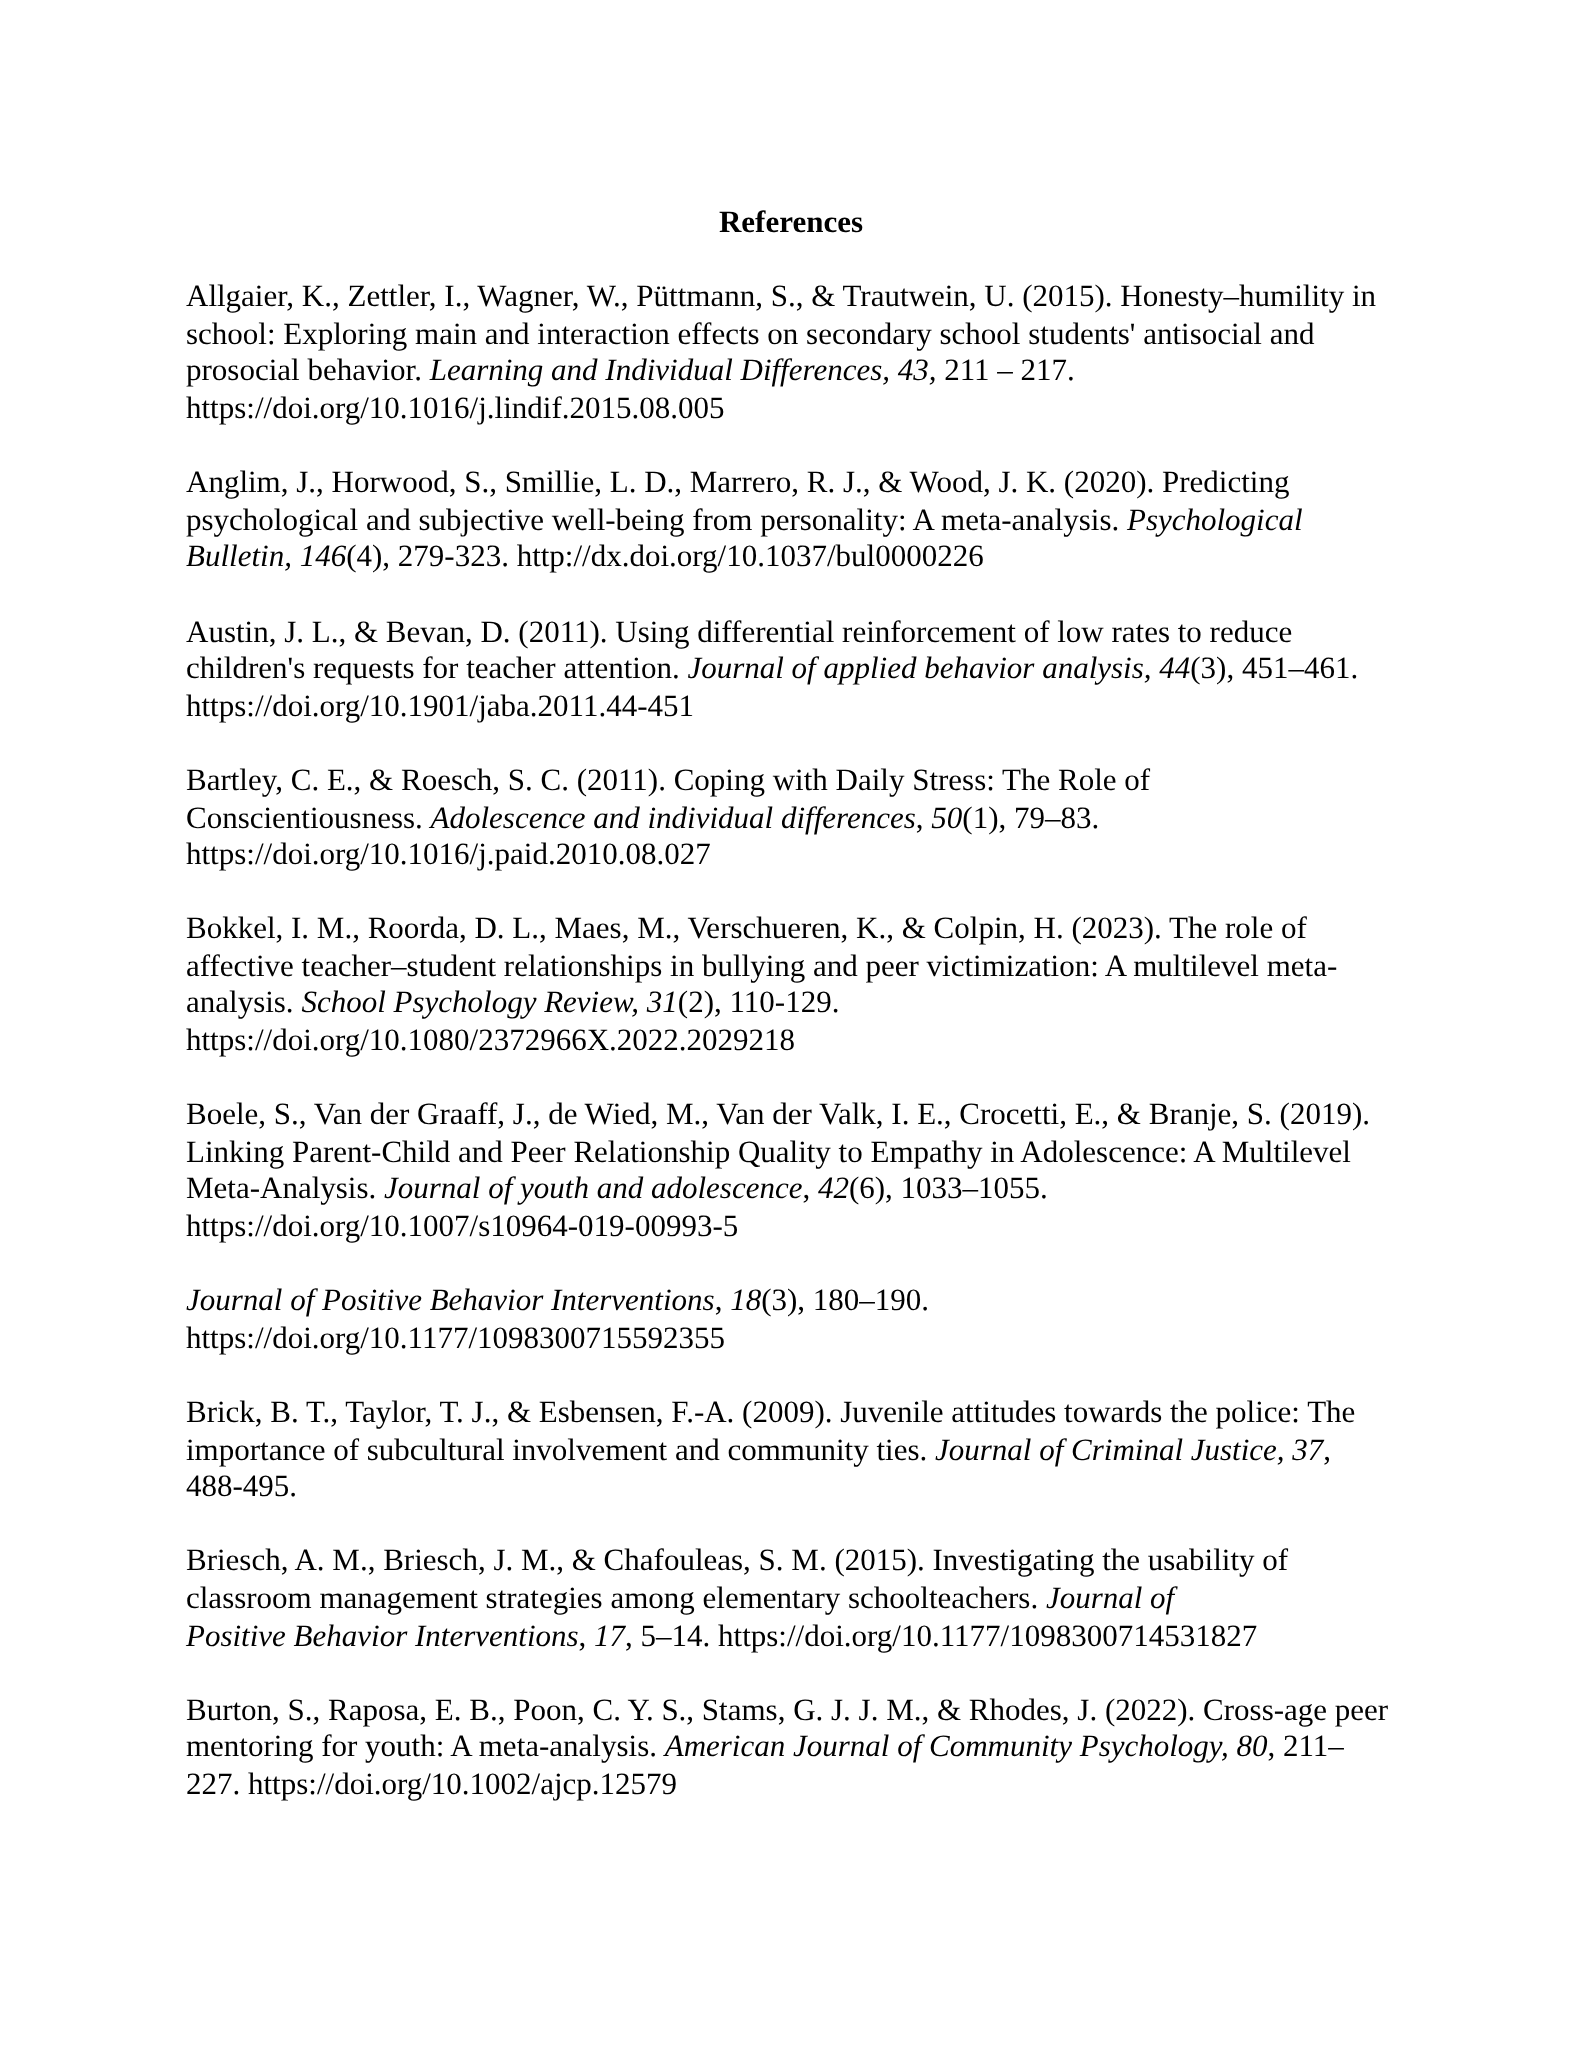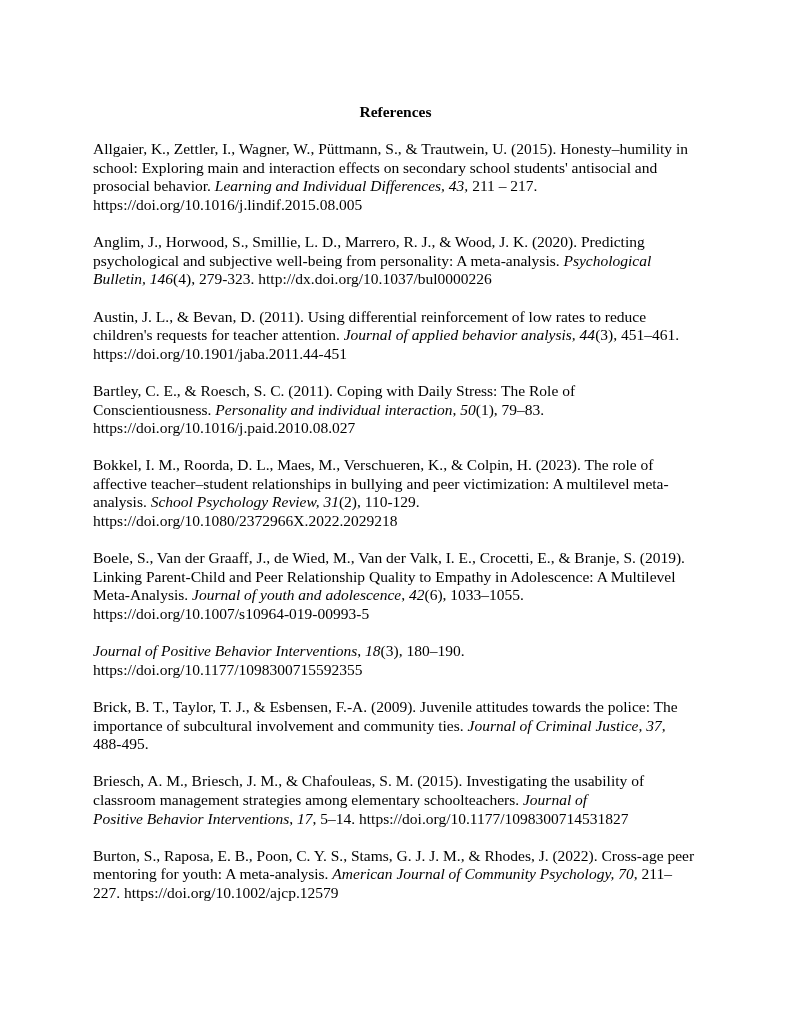--- a/index.html
+++ b/index.html
@@ -47,35 +47,35 @@
 school: Exploring main and interaction effects on secondary school students' antisocial and
 prosocial behavior. </span><em>Learning and Individual Differences, 43,</em><span> 211 – 217.
 https://doi.org/10.1016/j.lindif.2015.08.005</span></p>
       <p class="ref"><span>Anglim, J., Horwood, S., Smillie, L. D., Marrero, R. J., &amp; Wood, J. K. (2020). Predicting
 psychological and subjective well-being from personality: A meta-analysis. </span><em>Psychological
 Bulletin, 146</em><span>(4), 279-323. http://dx.doi.org/10.1037/bul0000226</span></p>
       <p class="ref"><span>Austin, J. L., &amp; Bevan, D. (2011). Using differential reinforcement of low rates to reduce
 children's requests for teacher attention. </span><em>Journal of applied behavior analysis, 44</em><span>(3), 451–461.
 https://doi.org/10.1901/jaba.2011.44-451</span></p>
       <p class="ref"><span>Bartley, C. E., &amp; Roesch, S. C. (2011). Coping with Daily Stress: The Role of
-Conscientiousness. </span><em>Personality and individual interaction</em><span>, </span><em>50</em><span>(1), 79–83.
+Conscientiousness. </span><em>Adolescence and individual differences</em><span>, </span><em>50</em><span>(1), 79–83.
 https://doi.org/10.1016/j.paid.2010.08.027</span></p>
       <p class="ref"><span>Bokkel, I. M., Roorda, D. L., Maes, M., Verschueren, K., &amp; Colpin, H. (2023). The role of
 affective teacher–student relationships in bullying and peer victimization: A multilevel meta-
 analysis. </span><em>School Psychology Review, 31</em><span>(2), 110-129.
 https://doi.org/10.1080/2372966X.2022.2029218</span></p>
       <p class="ref"><span>Boele, S., Van der Graaff, J., de Wied, M., Van der Valk, I. E., Crocetti, E., &amp; Branje, S. (2019).
 Linking Parent-Child and Peer Relationship Quality to Empathy in Adolescence: A Multilevel
 Meta-Analysis. </span><em>Journal of youth and adolescence</em><span>, </span><em>42</em><span>(6), 1033–1055.
 https://doi.org/10.1007/s10964-019-00993-5</span></p>
       <p class="ref"><em>Journal of Positive Behavior Interventions</em><span>, </span><em>18</em><span>(3), 180–190.
 https://doi.org/10.1177/1098300715592355</span></p>
       <p class="ref"><span>Brick, B. T., Taylor, T. J., &amp; Esbensen, F.-A. (2009). Juvenile attitudes towards the police: The
 importance of subcultural involvement and community ties. </span><em>Journal of Criminal Justice, 37</em><span>,
 488-495.</span></p>
       <p class="ref"><span>Briesch, A. M., Briesch, J. M., &amp; Chafouleas, S. M. (2015). Investigating the usability of
 classroom management strategies among elementary schoolteachers. </span><em>Journal of
 Positive Behavior Interventions</em><span>, </span><em>17</em><span>, 5–14. https://doi.org/10.1177/1098300714531827</span></p>
       <p class="ref"><span>Burton, S., Raposa, E. B., Poon, C. Y. S., Stams, G. J. J. M., &amp; Rhodes, J. (2022). Cross-age peer
-mentoring for youth: A meta-analysis. </span><em>American Journal of Community Psychology, 70</em><span>, 211–
+mentoring for youth: A meta-analysis. </span><em>American Journal of Community Psychology, 80</em><span>, 211–
 227. https://doi.org/10.1002/ajcp.12579</span></p>
     </div>
 </div>
 
 </body></html>

